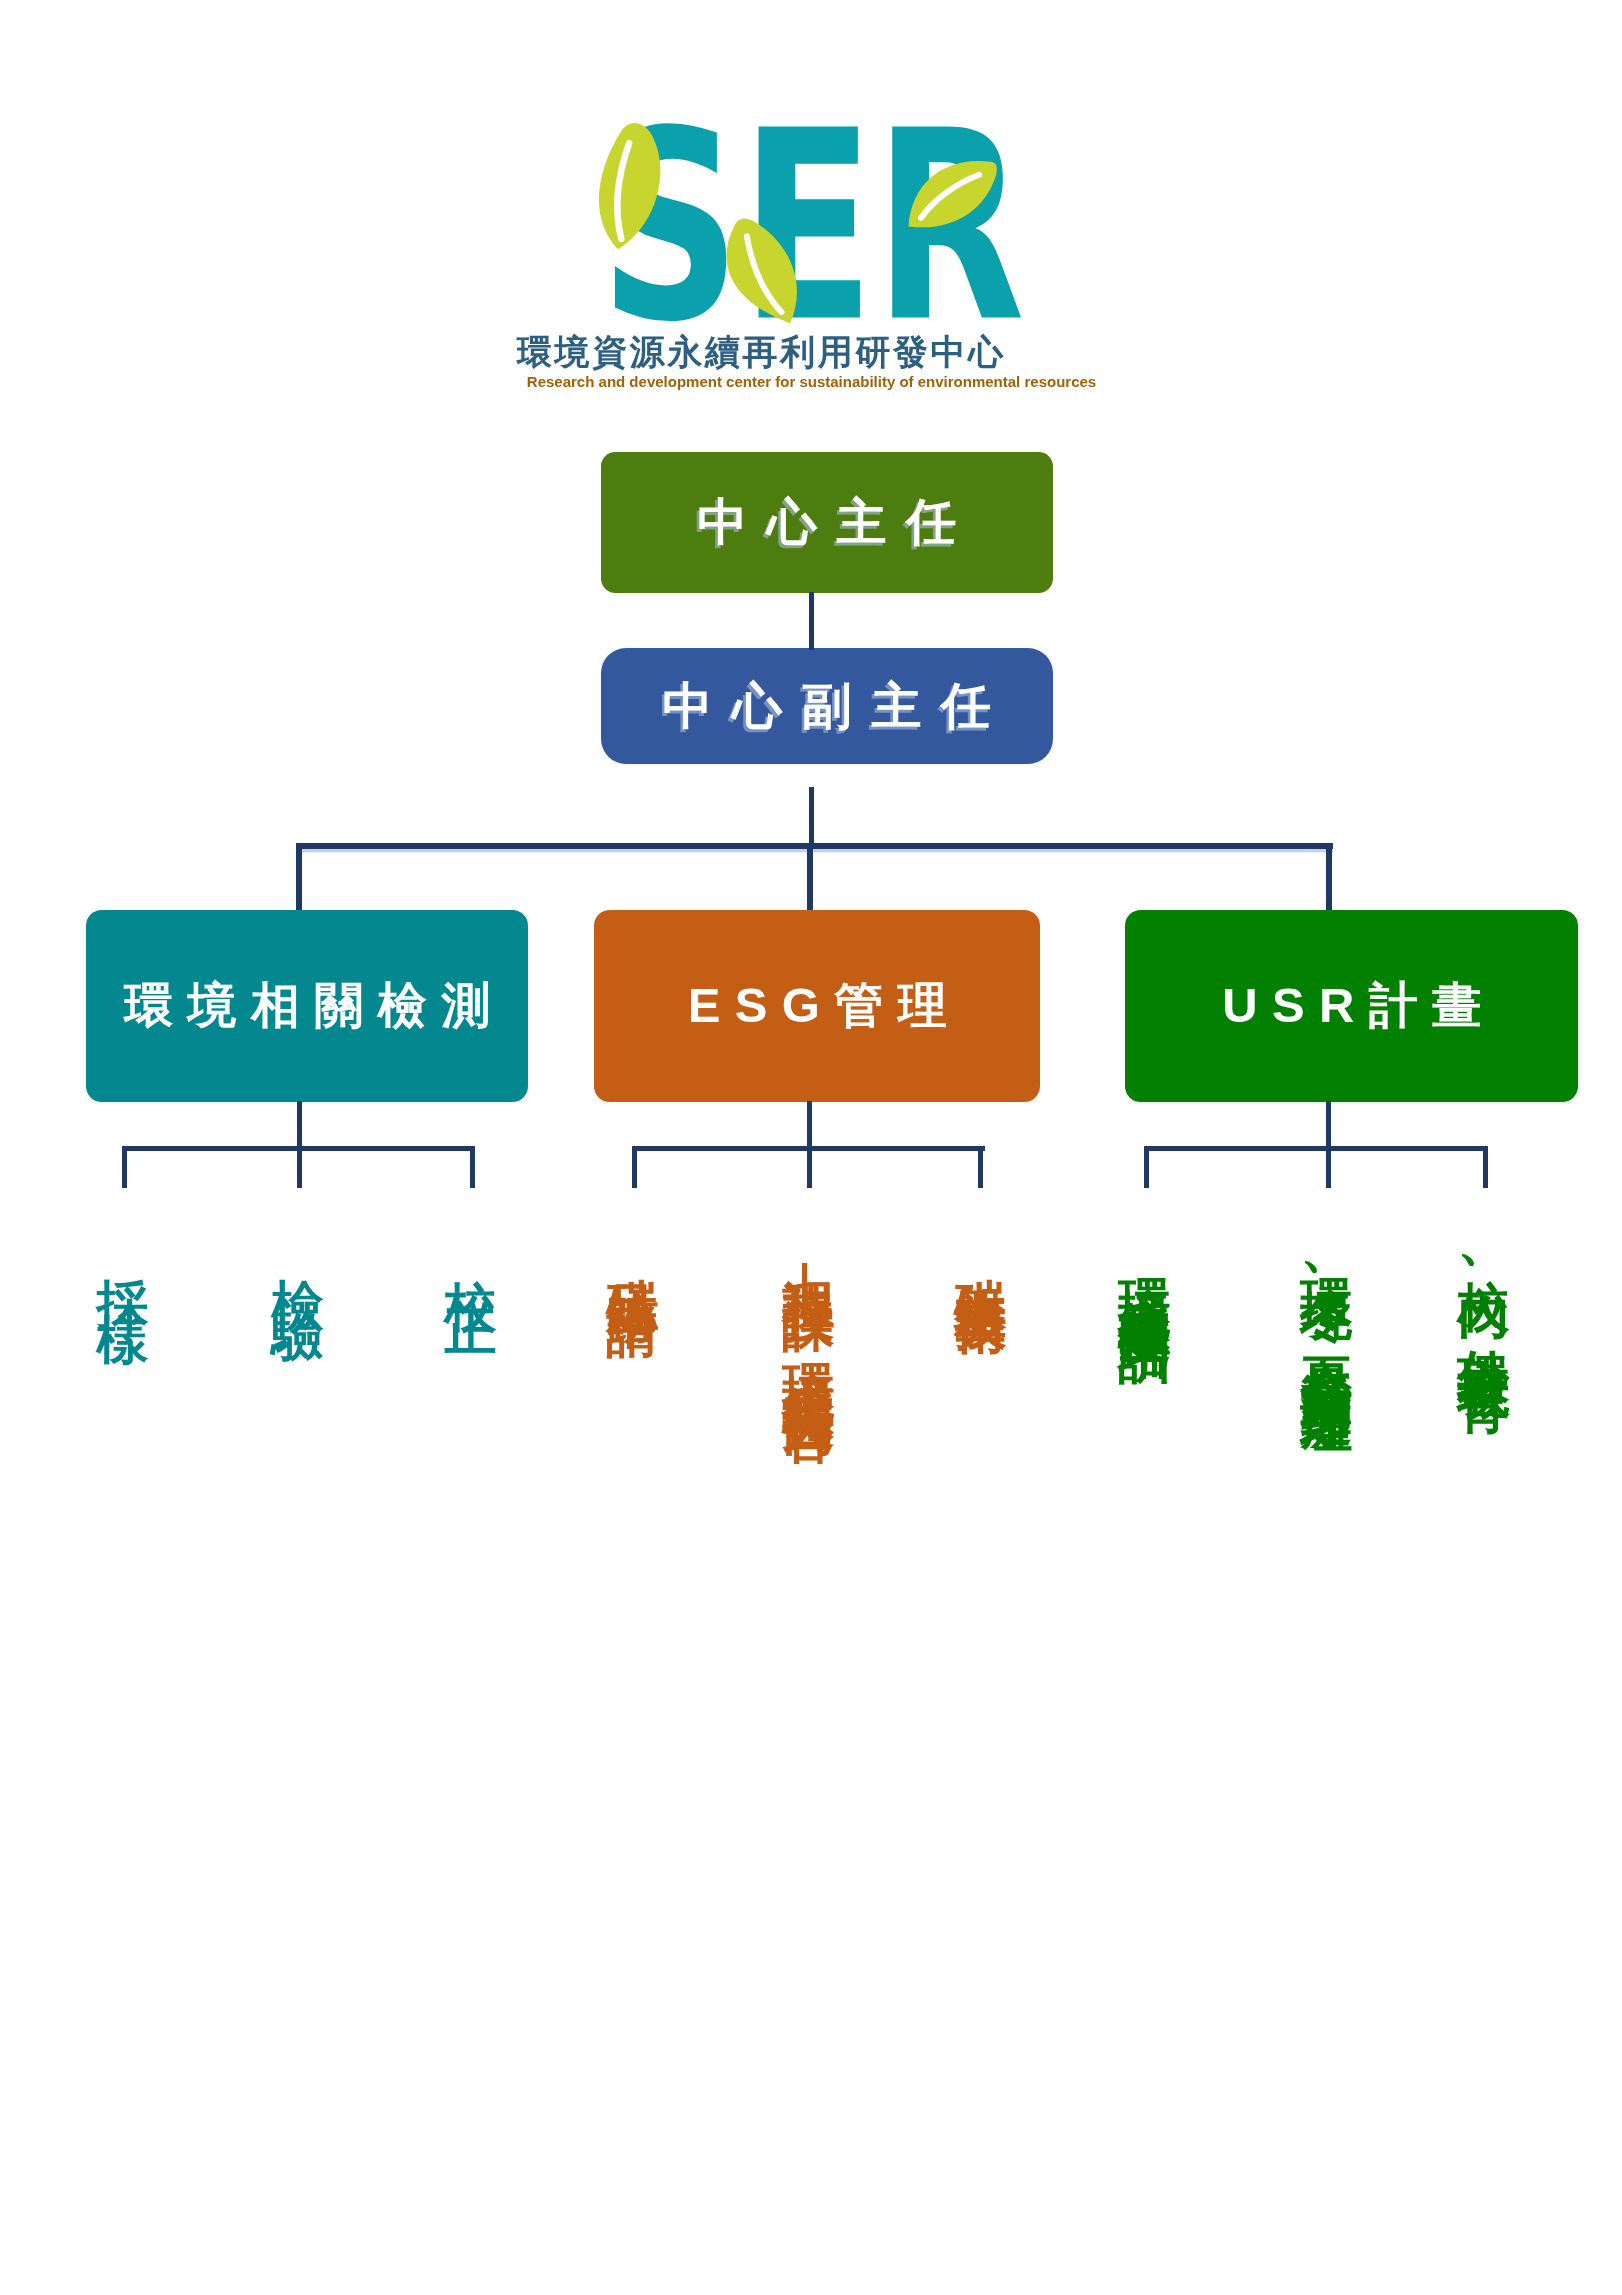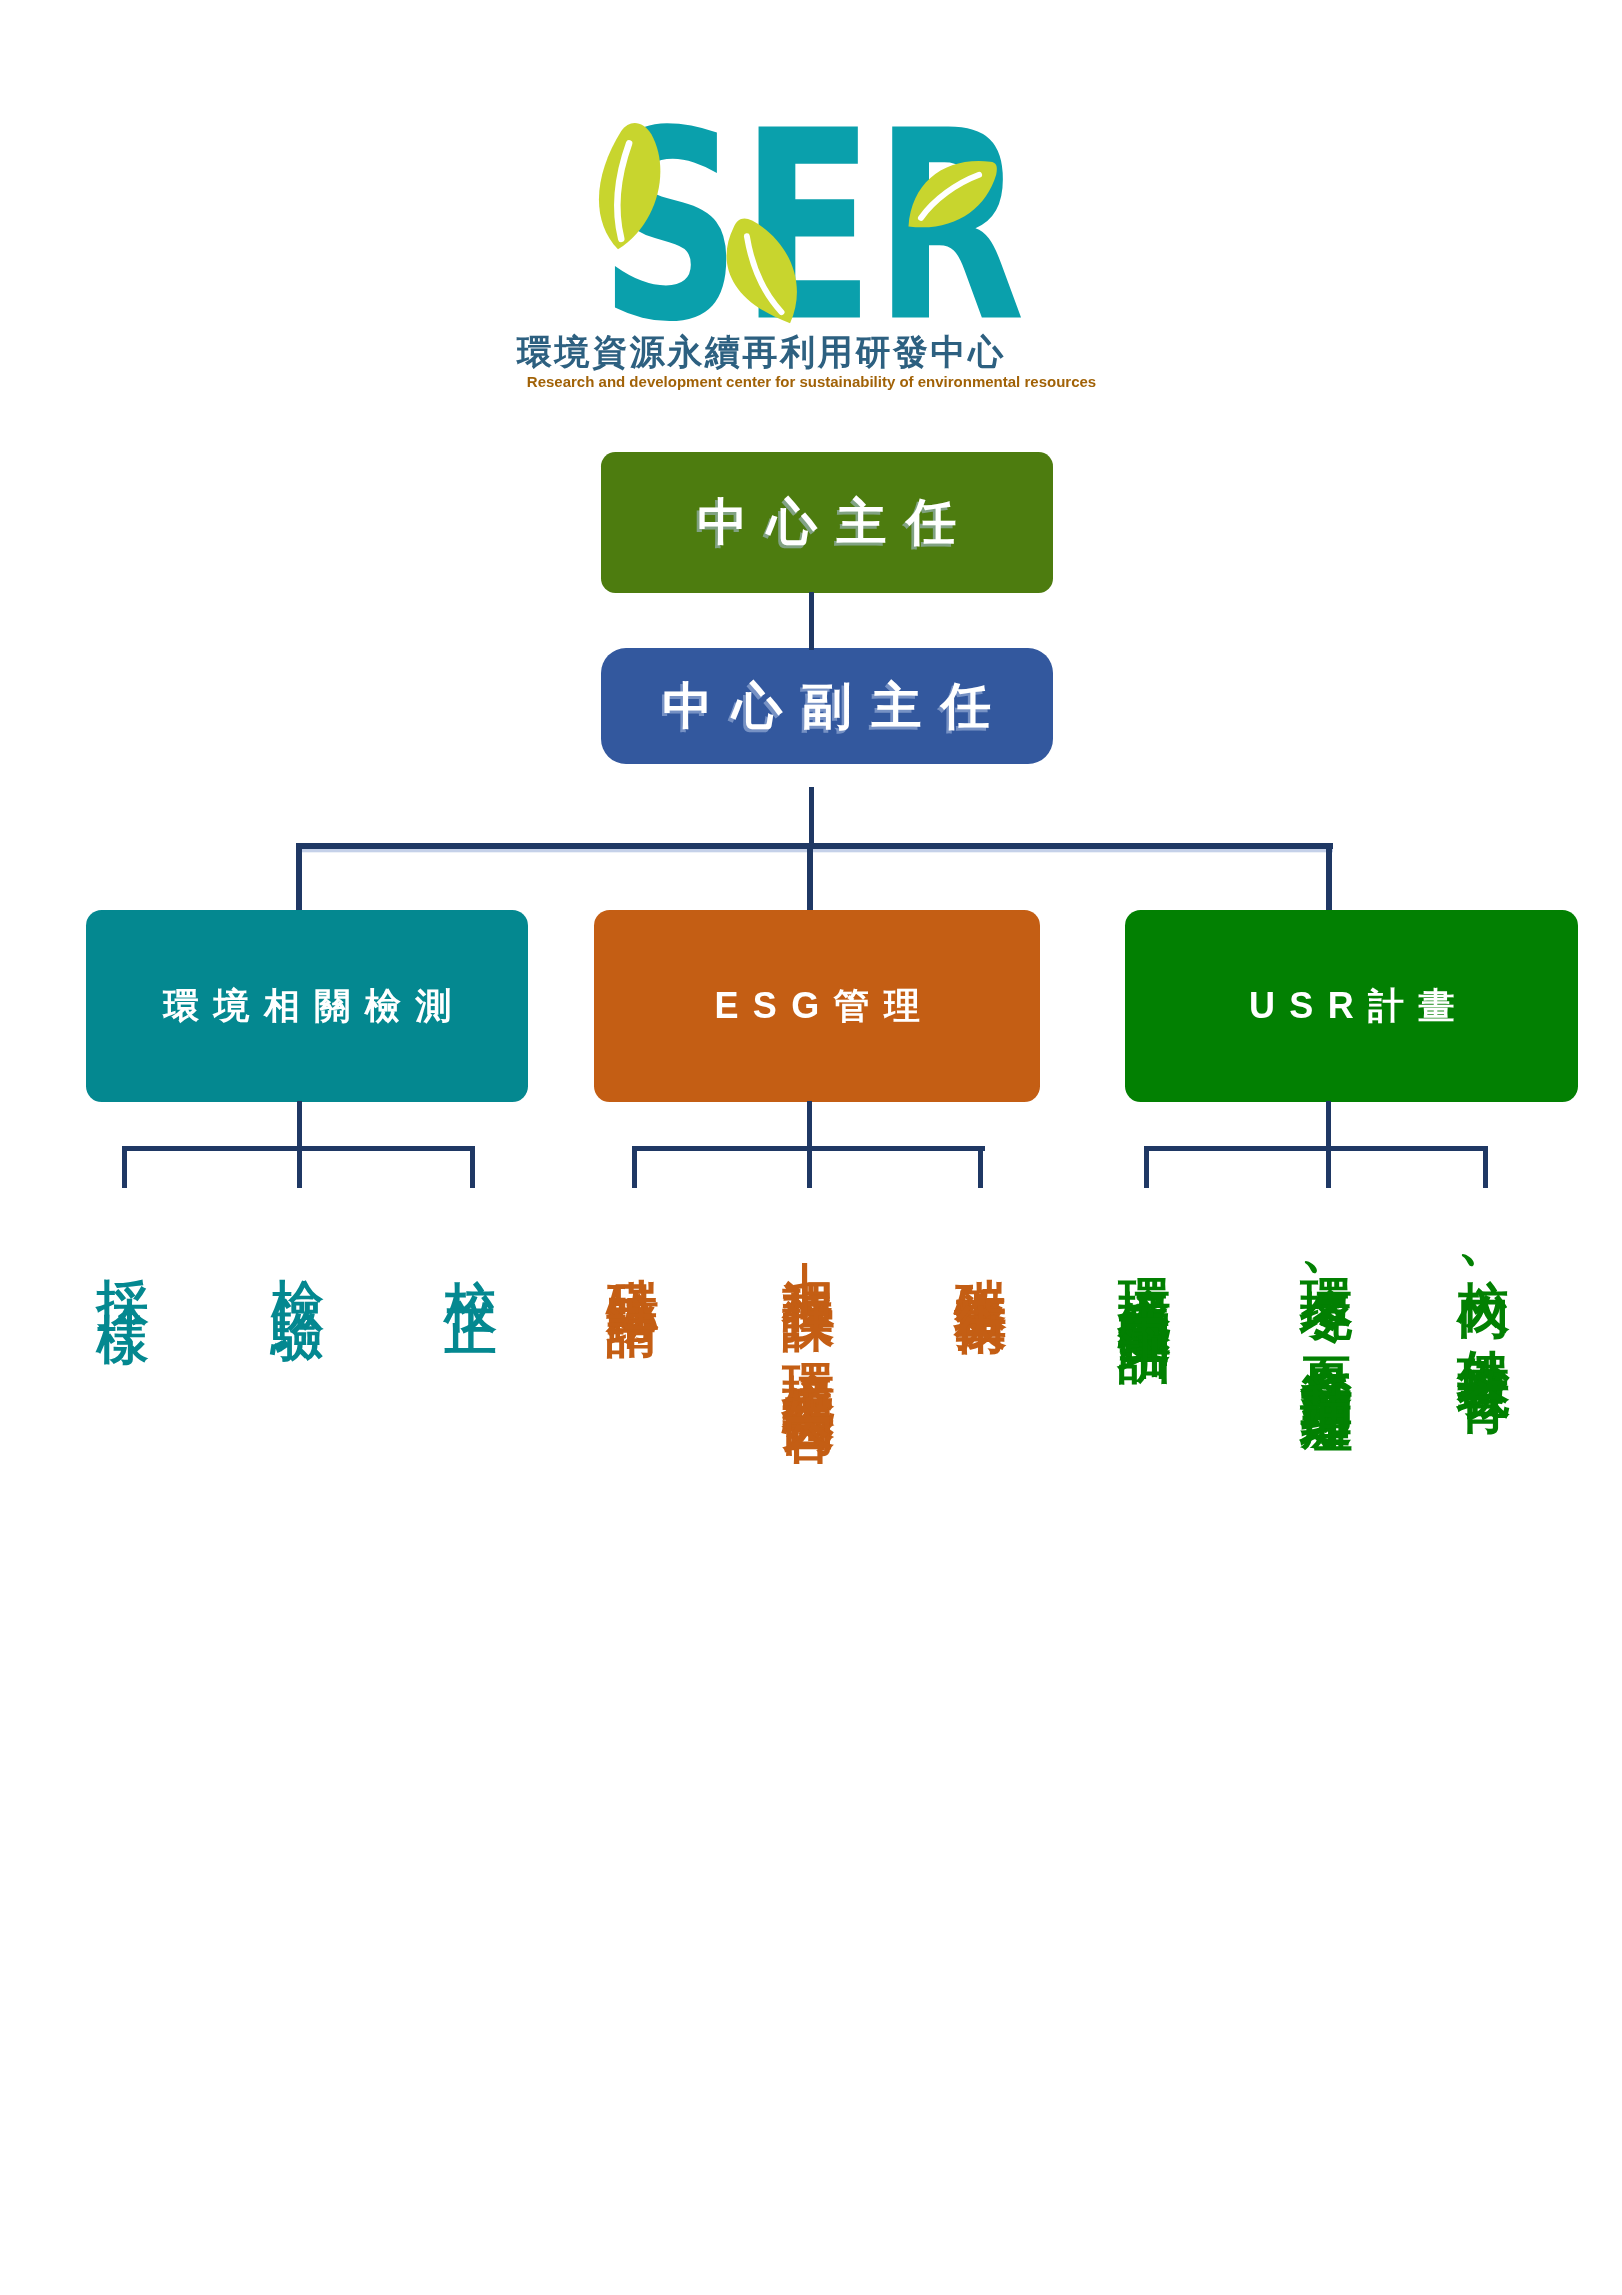--- a/index.html
+++ b/index.html
@@ -31,21 +31,21 @@
   }
   .node-deputy{
     left:601px;top:648px;width:432px;height:116px;border-radius:25px;
     background:#33589E;font-size:50px;letter-spacing:19.6px;padding-left:19.6px;
   }
   .node-deputy .lbl, .node-director .lbl{
     text-shadow:-2.6px 2.6px 0 rgba(173,193,227,0.55);
   }
   .branch{
     top:910px;height:192px;border-radius:15.7px;
-    font-size:36px;letter-spacing:14.4px;padding-left:14.4px;
+    font-size:49px;letter-spacing:14.4px;padding-left:14.4px;
   }
   .branch-testing{left:86px;width:428px;background:#048890;}
   .branch-esg{left:594px;width:432px;background:#C45E14;}
   .branch-usr{left:1125px;width:439px;background:#028002;}
   
   .line{position:absolute;background:#1F3864;}
   .l-v1{left:809px;top:592px;width:5.2px;height:58px;}
   .l-v2{left:809px;top:787px;width:5.2px;height:58px;}
   .l-hmain{left:296px;top:843px;width:1037px;height:5.9px;box-shadow:0 3.3px 0 rgba(150,172,215,.55);}
   .l-d1{left:296px;top:847px;width:5.9px;height:63px;}

